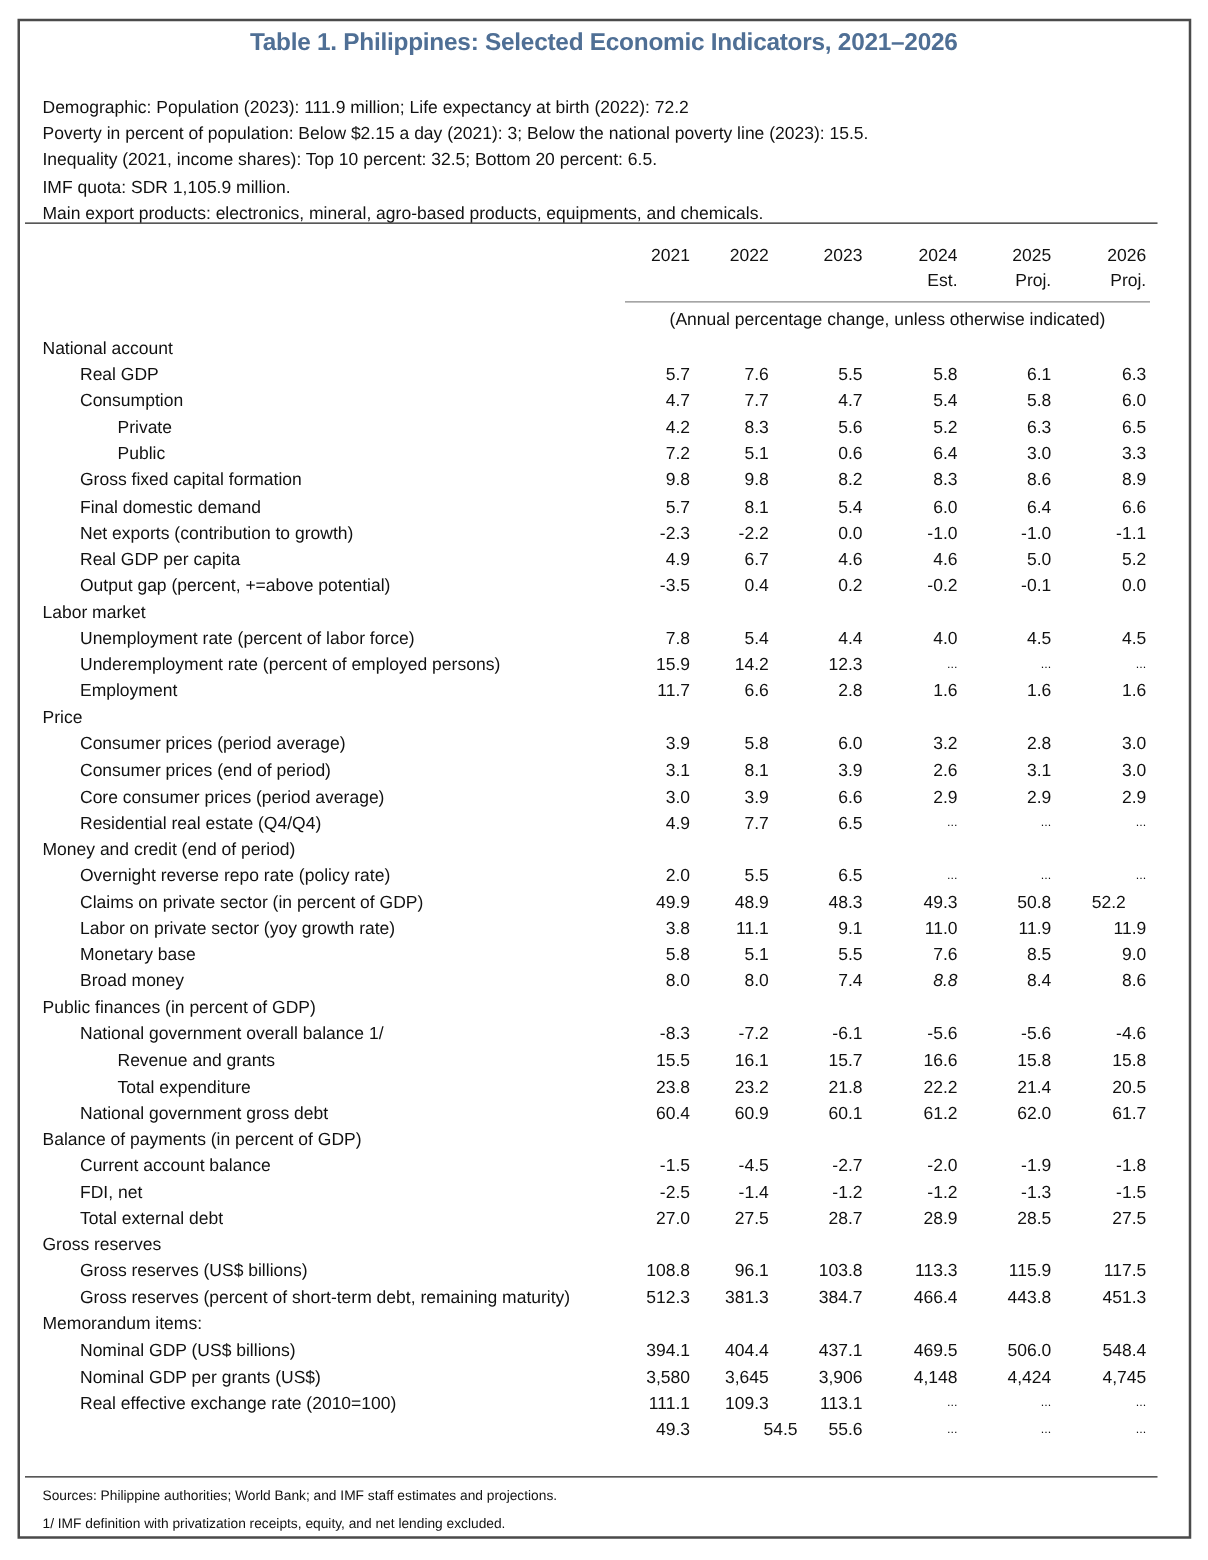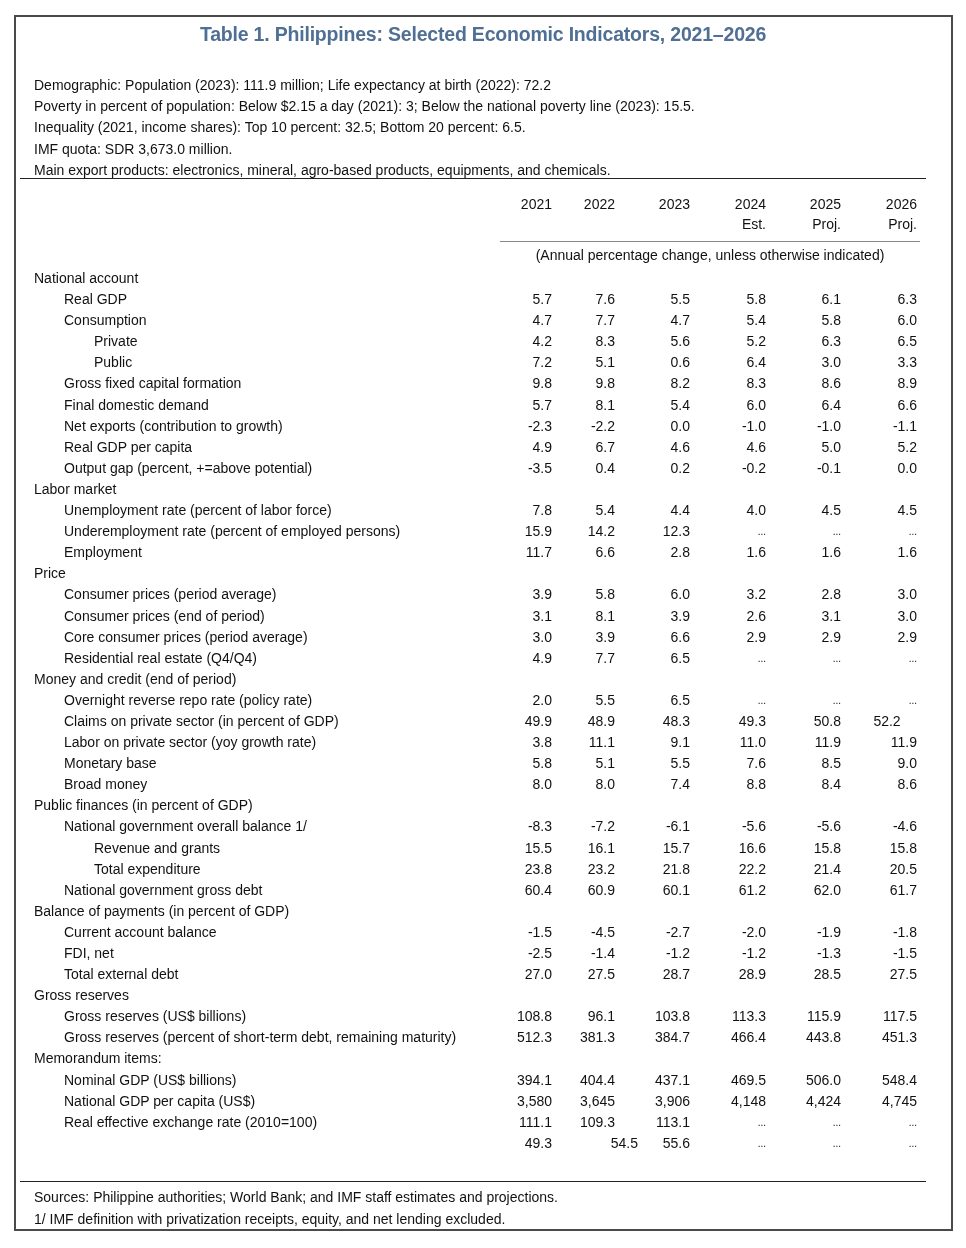--- a/index.html
+++ b/index.html
@@ -20,35 +20,35 @@
   .units-rule { position: absolute; left: 500px; width: 420px; top: 241px; border-top: 1.5px solid #888; }
   .units { position: absolute; left: 500px; width: 420px; top: 247px; text-align: center; font-size: 14px; }
   .rows { position: absolute; left: 0; top: 268px; width: 966px; }
   .row { position: relative; height: 21.1px; font-size: 14px; line-height: 21px; white-space: nowrap; }
   .row .lbl { position: absolute; left: 34px; }
   .row.l1 .lbl { left: 64px; }
   .row.l2 .lbl { left: 94px; }
   .row .v { position: absolute; text-align: right; width: 60px; }
   .row .v.dots { font-size: 10px; }
   .bottom-rule { position: absolute; left: 20px; width: 906px; top: 1181px; border-top: 1.5px solid #222; }
-  .notes { position: absolute; left: 34px; top: 1187px; font-size: 14px; }
+  .notes { position: absolute; left: 34px; top: 1187px; font-size: 11px; }
   .notes div { height: 21.5px; line-height: 21px; white-space: nowrap; }
 </style>
 </head>
 <body>
 
 <div class="frame"></div>
 
 <div class="title">Table 1. Philippines: Selected Economic Indicators, 2021–2026</div>
 
 <div class="intro">
   <div>Demographic: Population (2023): 111.9 million; Life expectancy at birth (2022): 72.2</div>
   <div>Poverty in percent of population: Below $2.15 a day (2021): 3; Below the national poverty line (2023): 15.5.</div>
   <div>Inequality (2021, income shares): Top 10 percent: 32.5; Bottom 20 percent: 6.5.</div>
-  <div>IMF quota: SDR 3,673.0 million.</div>
+  <div>IMF quota: SDR 1,105.9 million.</div>
   <div>Main export products: electronics, mineral, agro-based products, equipments, and chemicals.</div>
 </div>
 <div class="intro-rule"></div>
 
 <div id="col-heads">
     <div class="col-head" style="left: 492px; width: 60px;">
       <span class="sub">2021</span>
       <span class="sub"></span>
     </div>
     <div class="col-head" style="left: 555px; width: 60px;">
@@ -267,21 +267,21 @@
       <span class="v" style="left: 630px;">5.5</span>
       <span class="v" style="left: 706px;">7.6</span>
       <span class="v" style="left: 781px;">8.5</span>
       <span class="v" style="left: 857px;">9.0</span>
     </div>
     <div class="row l1">
       <span class="lbl">Broad money</span>
       <span class="v" style="left: 492px;">8.0</span>
       <span class="v" style="left: 555px;">8.0</span>
       <span class="v" style="left: 630px;">7.4</span>
-      <span class="v" style="left: 706px;">8.8</span>
+      <span class="v" style="left: 706px; font-style: italic;">8.8</span>
       <span class="v" style="left: 781px;">8.4</span>
       <span class="v" style="left: 857px;">8.6</span>
     </div>
     <div class="row l0">
       <span class="lbl">Public finances (in percent of GDP)</span>
     </div>
     <div class="row l1">
       <span class="lbl">National government overall balance 1/</span>
       <span class="v" style="left: 492px;">-8.3</span>
       <span class="v" style="left: 555px;">-7.2</span>
@@ -374,21 +374,21 @@
     <div class="row l1">
       <span class="lbl">Nominal GDP (US$ billions)</span>
       <span class="v" style="left: 492px;">394.1</span>
       <span class="v" style="left: 555px;">404.4</span>
       <span class="v" style="left: 630px;">437.1</span>
       <span class="v" style="left: 706px;">469.5</span>
       <span class="v" style="left: 781px;">506.0</span>
       <span class="v" style="left: 857px;">548.4</span>
     </div>
     <div class="row l1">
-      <span class="lbl">National GDP per capita (US$)</span>
+      <span class="lbl">Nominal GDP per grants (US$)</span>
       <span class="v" style="left: 492px;">3,580</span>
       <span class="v" style="left: 555px;">3,645</span>
       <span class="v" style="left: 630px;">3,906</span>
       <span class="v" style="left: 706px;">4,148</span>
       <span class="v" style="left: 781px;">4,424</span>
       <span class="v" style="left: 857px;">4,745</span>
     </div>
     <div class="row l1">
       <span class="lbl">Real effective exchange rate (2010=100)</span>
       <span class="v" style="left: 492px;">111.1</span>

